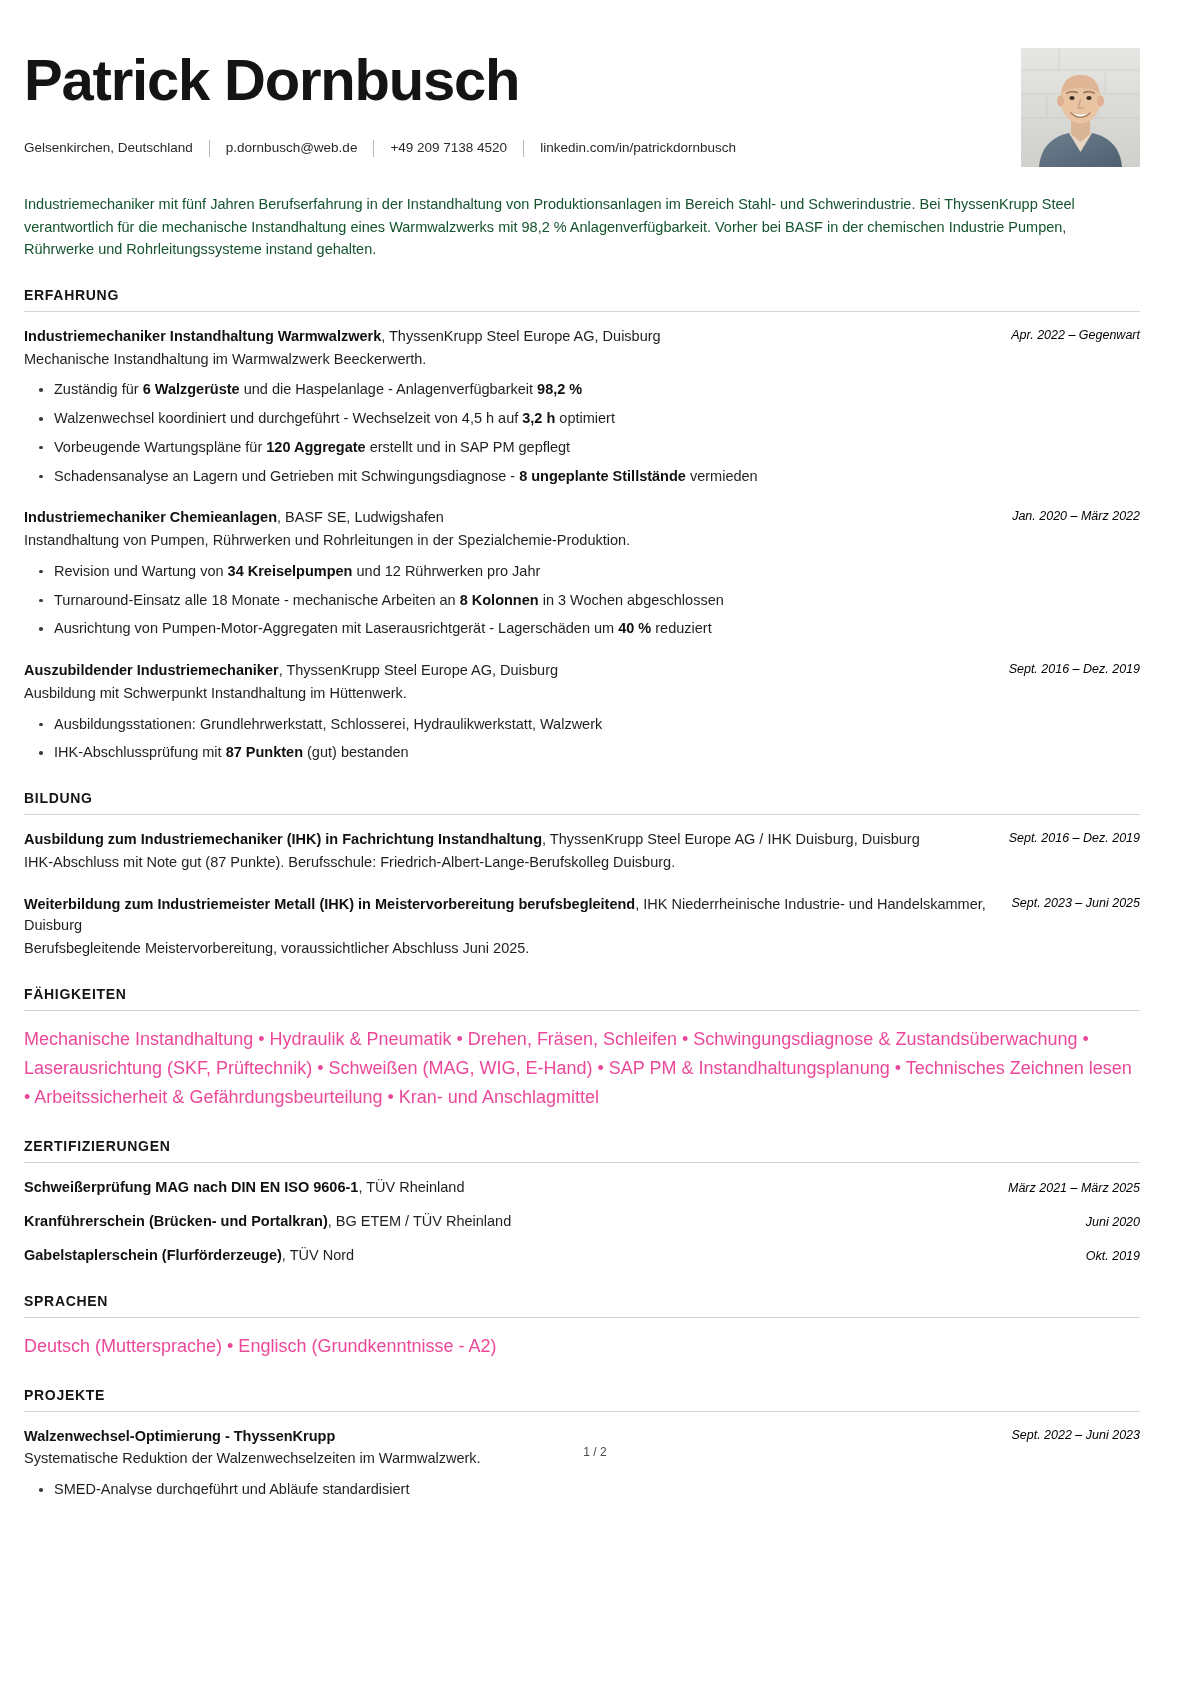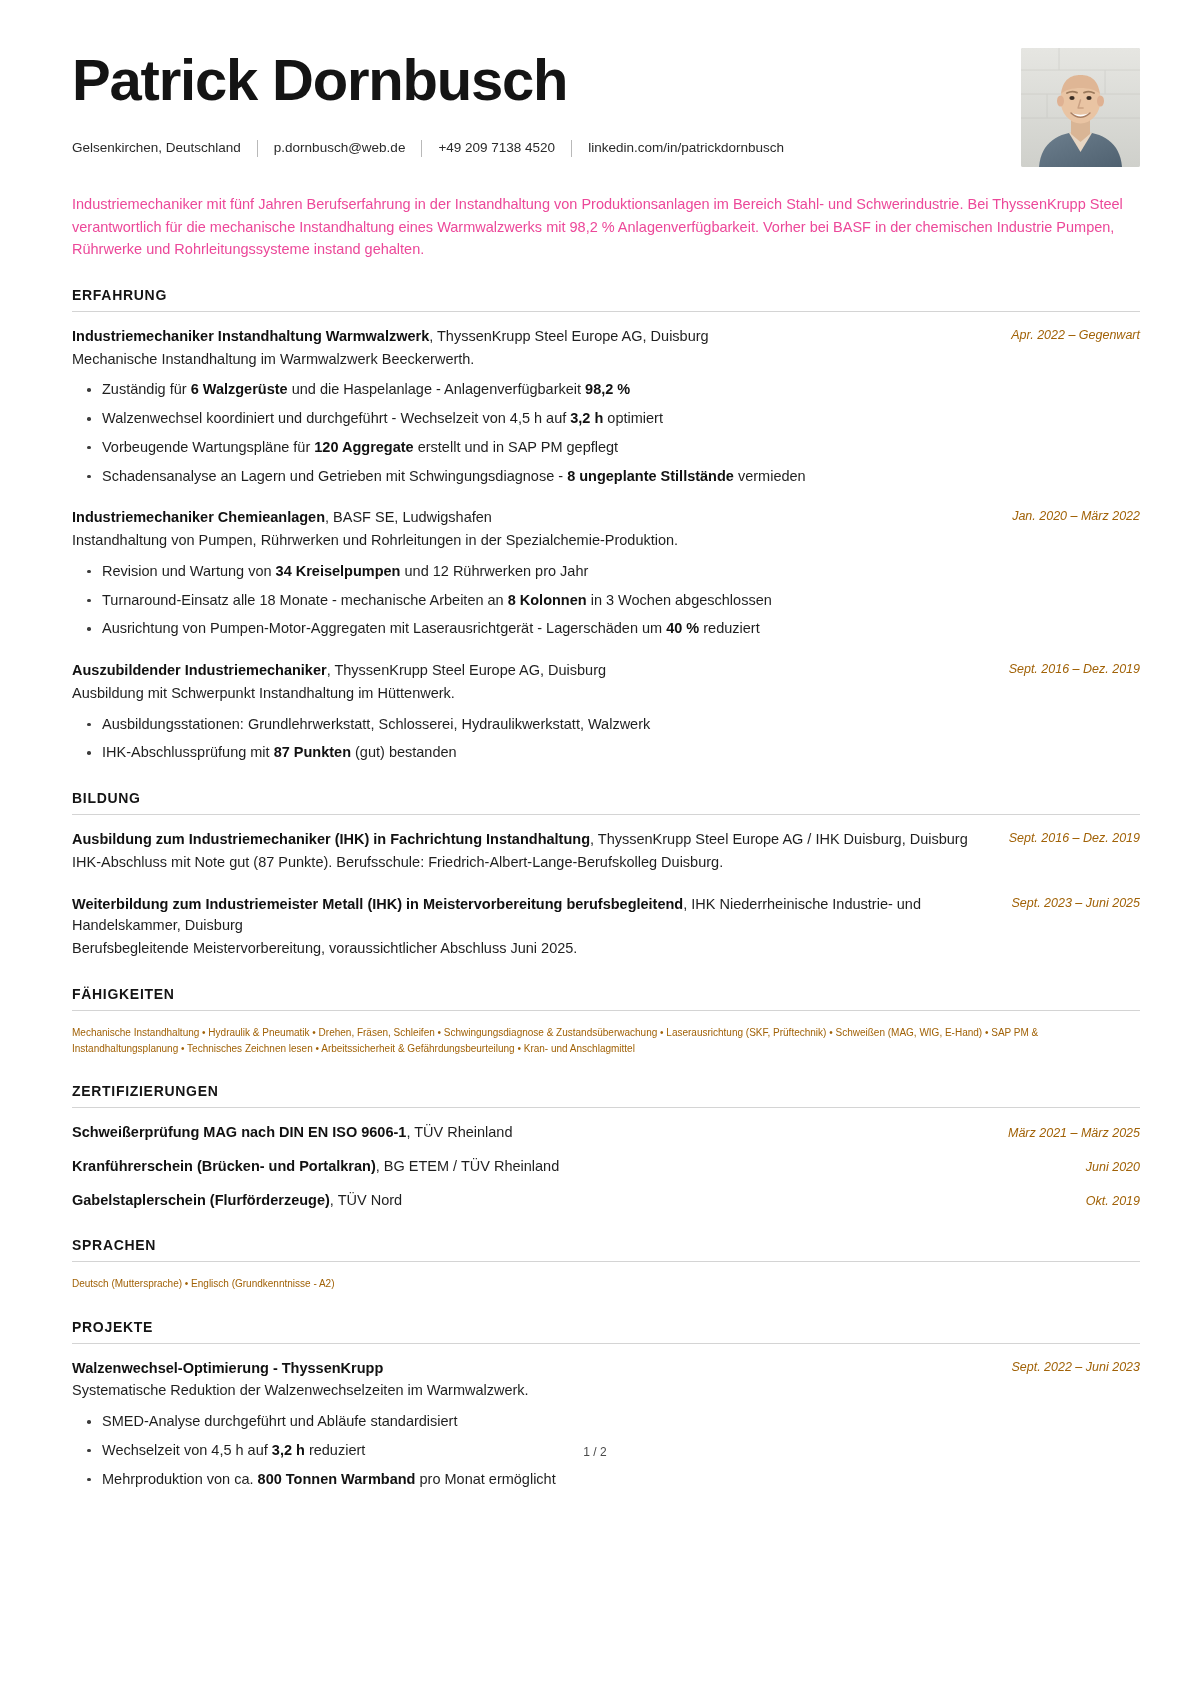--- a/index.html
+++ b/index.html
@@ -13,21 +13,21 @@
     color: #1a1a1a;
     -webkit-font-smoothing: antialiased;
   }
   .page {
     position: relative;
     width: 1190px;
     height: 1495px;
     margin: 0 auto;
     background: #ffffff;
     box-sizing: border-box;
-    padding: 46px 50px 0 72px;
+    padding: 46px 50px 0 24px;
     overflow: hidden;
   }
 
   
   .header {
     position: relative;
     display: flex;
     align-items: flex-start;
     justify-content: space-between;
   }
@@ -78,21 +78,21 @@
     position: relative;
     background: #d8d9d6;
   }
   .photo svg { display: block; width: 100%; height: 100%; }
 
   
   .summary {
     margin-top: 26px;
     font-size: 14.5px;
     line-height: 1.56;
-    color: #ec4899;
+    color: #14532d;
     text-align: left;
   }
 
   
   .section { margin-top: 26px; }
   .section-title {
     font-size: 14px;
     font-weight: 700;
     letter-spacing: 0.7px;
     text-transform: uppercase;
@@ -118,21 +118,21 @@
     flex: 1 1 auto;
     font-size: 14.5px;
     line-height: 1.5;
     color: #1f1f1f;
   }
   .entry-headline b { font-weight: 700; color: #111; }
   .entry-date {
     flex: 0 0 auto;
     font-size: 12.5px;
     font-style: italic;
-    color: #a16207;
+    color: #000000;
     white-space: nowrap;
     text-align: left;
     padding-top: 2px;
   }
   .entry-desc {
     font-size: 14.5px;
     line-height: 1.5;
     color: #1f1f1f;
     margin-top: 1px;
   }
@@ -155,23 +155,23 @@
     left: -15px;
     top: 9px;
     width: 3.5px;
     height: 3.5px;
     border-radius: 50%;
     background: #3b3b3b;
   }
   ul.bullets li b { font-weight: 700; color: #111; }
 
   .plain-text {
-    font-size: 10px;
+    font-size: 18px;
     line-height: 1.62;
-    color: #a16207;
+    color: #ec4899;
   }
 
   .cert-row {
     display: flex;
     align-items: baseline;
     justify-content: space-between;
     gap: 25px;
     margin-bottom: 12px;
   }
   .cert-row:last-child { margin-bottom: 0; }

